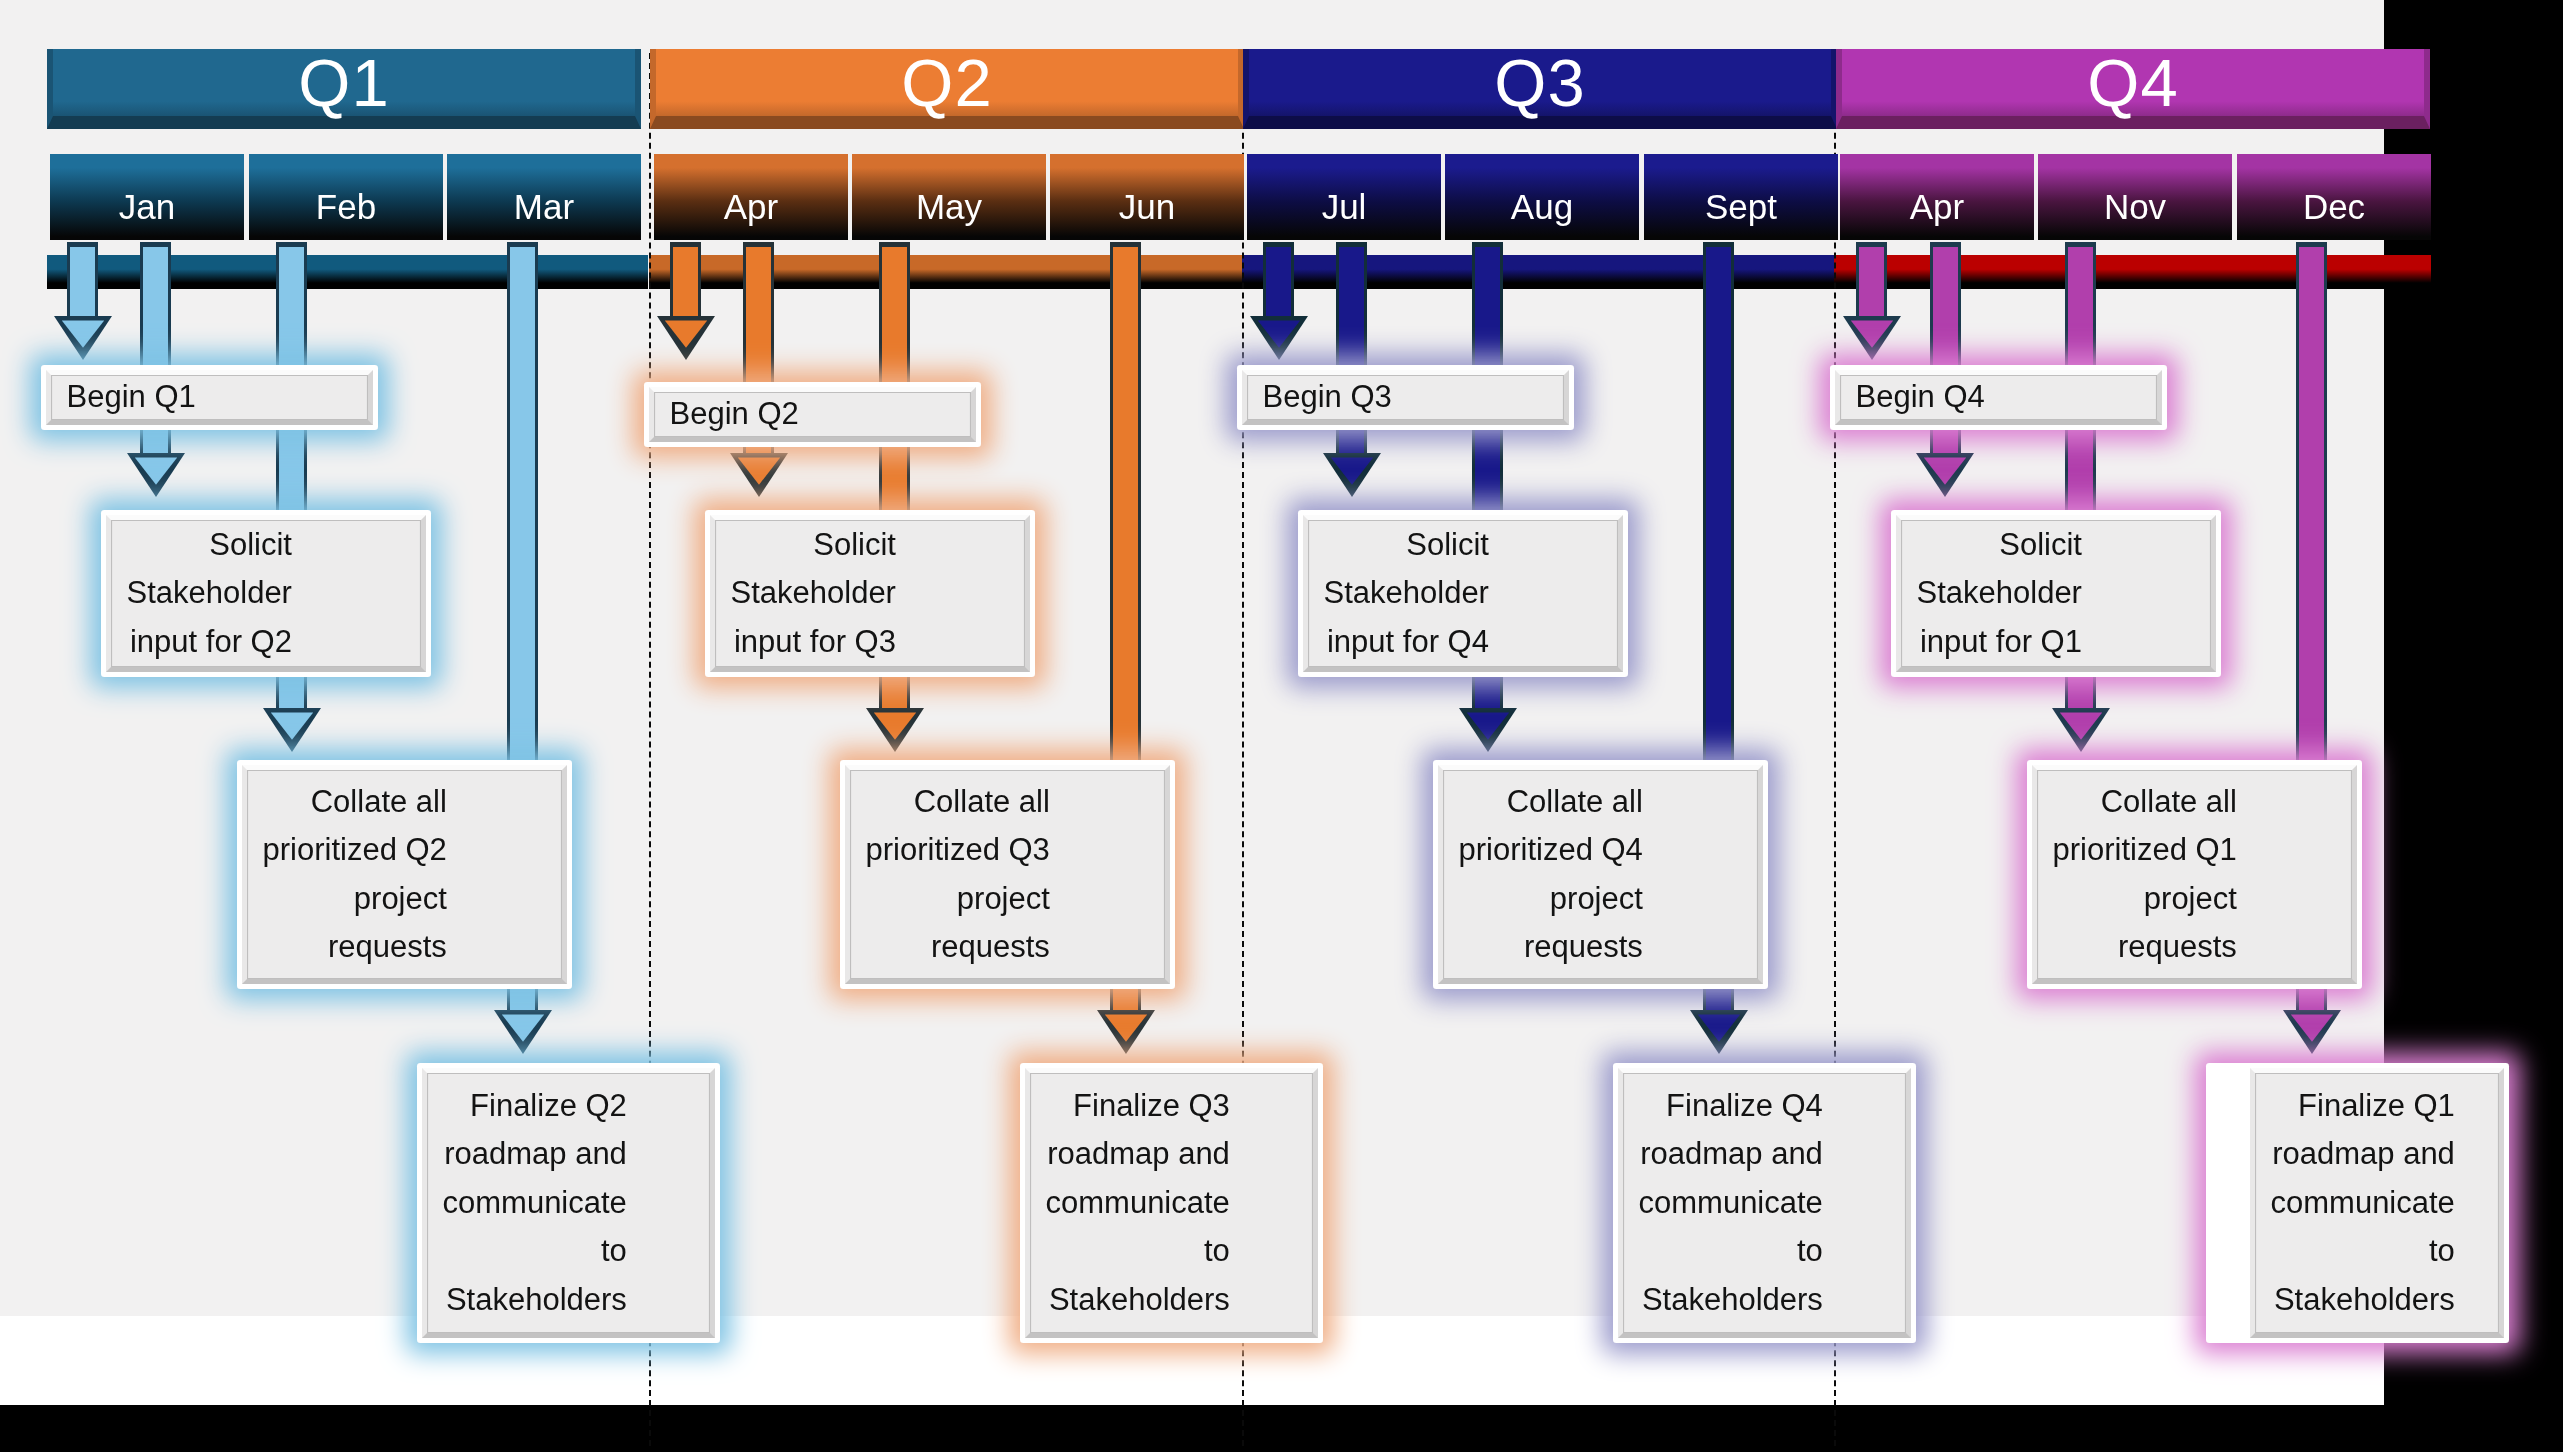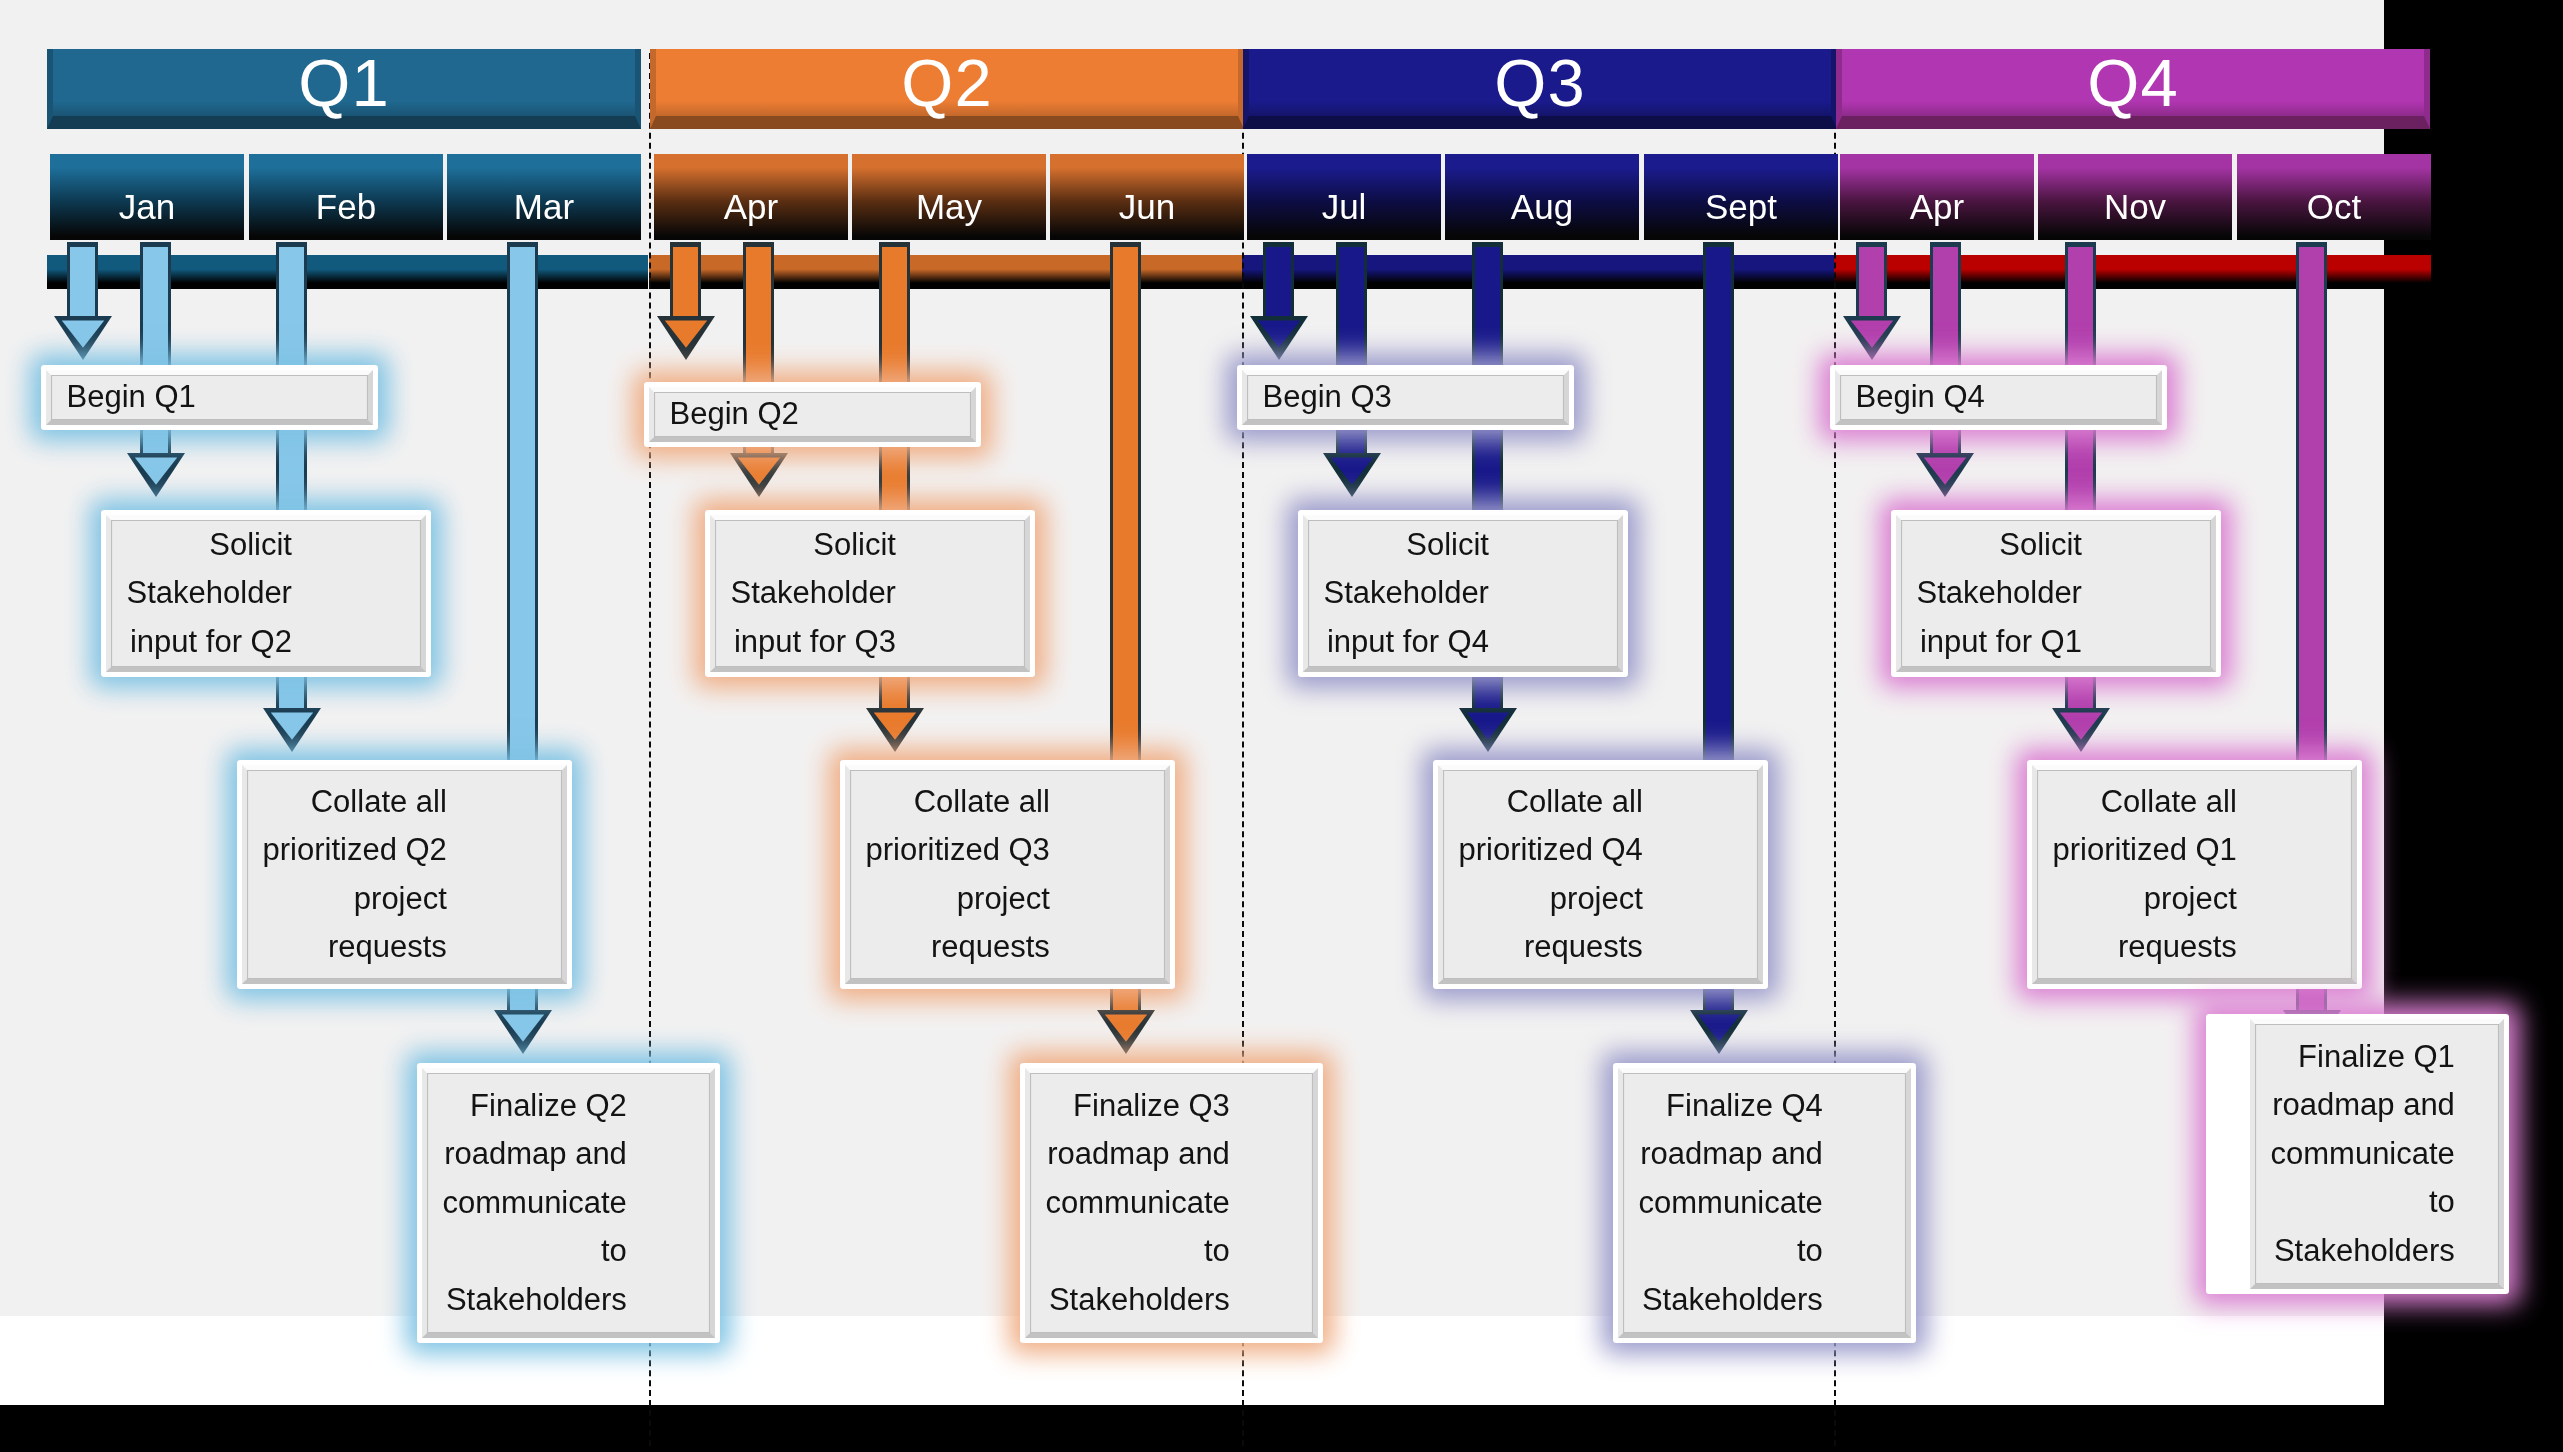--- a/index.html
+++ b/index.html
@@ -236,21 +236,21 @@
     <div class="abs qheader" style="left: 1836px; top: 49px; width: 594px; height: 80px; background: linear-gradient(rgb(177, 54, 177) 0%, rgb(177, 54, 177) 78%, rgb(142, 43, 140) 100%); border-bottom: 13.3px solid rgb(107, 32, 96); border-left: 6.7px solid rgb(142, 43, 140); border-right: 6.7px solid rgb(142, 43, 140); z-index: 4;">
       <span class="qlabel">Q4</span>
     </div>
     <div class="abs mcell" style="left: 1840px; top: 154px; width: 194px; height: 86px; background: linear-gradient(rgb(164, 52, 164) 0%, rgb(164, 52, 164) 16%, rgb(74, 21, 64) 55%, rgb(6, 6, 6) 96%); z-index: 3;">
       <span class="mlabel">Apr</span>
     </div>
     <div class="abs mcell" style="left: 2038px; top: 154px; width: 194px; height: 86px; background: linear-gradient(rgb(164, 52, 164) 0%, rgb(164, 52, 164) 16%, rgb(74, 21, 64) 55%, rgb(6, 6, 6) 96%); z-index: 3;">
       <span class="mlabel">Nov</span>
     </div>
     <div class="abs mcell" style="left: 2237px; top: 154px; width: 194px; height: 86px; background: linear-gradient(rgb(164, 52, 164) 0%, rgb(164, 52, 164) 16%, rgb(74, 21, 64) 55%, rgb(6, 6, 6) 96%); z-index: 3;">
-      <span class="mlabel">Oct</span>
+      <span class="mlabel">Dec</span>
     </div>
     <div class="abs barseg" style="left: 1834px; top: 255px; width: 597px; height: 34px; background: linear-gradient(rgb(187, 0, 0) 0%, rgb(187, 0, 0) 42%, rgb(0, 0, 0) 82%); z-index: 2;"></div>
     <div class="abs arrow-shaft" style="left: 1856px; top: 242px; width: 31px; height: 76px; background: rgb(177, 63, 172); border-left: 3.9px solid rgb(29, 59, 78); border-right: 3.9px solid rgb(29, 59, 78); border-top: 5.5px solid rgb(29, 59, 78);"></div>
     <div class="abs arrow-head" style="left: 1843px; top: 316px; width: 58px; height: 44px; background: rgb(29, 59, 78); clip-path: polygon(0px 0px, 100% 0px, 50% 100%);">
       <div class="inner" style="inset: 4.4px 7.8px 12.2px; background: rgb(177, 63, 172); clip-path: polygon(0px 0px, 100% 0px, 50% 100%);"></div>
     </div>
     <div class="abs arrow-shaft" style="left: 1930px; top: 242px; width: 31px; height: 213px; background: rgb(177, 63, 172); border-left: 3.9px solid rgb(29, 59, 78); border-right: 3.9px solid rgb(29, 59, 78); border-top: 5.5px solid rgb(29, 59, 78);"></div>
     <div class="abs arrow-head" style="left: 1916px; top: 453px; width: 58px; height: 44px; background: rgb(29, 59, 78); clip-path: polygon(0px 0px, 100% 0px, 50% 100%);">
       <div class="inner" style="inset: 4.4px 7.8px 12.2px; background: rgb(177, 63, 172); clip-path: polygon(0px 0px, 100% 0px, 50% 100%);"></div>
     </div>
@@ -275,21 +275,21 @@
       </div>
     </div>
     <div class="abs tbox" style="left: 2027px; top: 760px; width: 335px; height: 229px; box-shadow: rgb(219, 127, 210) 0px 0px 25.5px 11px;">
       <div class="bevel">
         <div class="btext">Collate all
 prioritized Q1
 project
 requests</div>
       </div>
     </div>
-    <div class="abs tbox" style="left: 2206px; top: 1014px; width: 303px; height: 280px; box-shadow: rgb(219, 127, 210) 0px 0px 25.5px 11px; padding-left: 44px;">
+    <div class="abs tbox" style="left: 2206px; top: 1063px; width: 303px; height: 280px; box-shadow: rgb(219, 127, 210) 0px 0px 25.5px 11px; padding-left: 44px;">
       <div class="bevel">
         <div class="btext">Finalize Q1
 roadmap and
 communicate
 to
 Stakeholders</div>
       </div>
     </div>
     <div class="abs dash" style="left: 649px; top: 53px; height: 1393px; z-index: 2;"></div>
     <div class="abs dash" style="left: 1242px; top: 53px; height: 1393px; z-index: 2;"></div>

